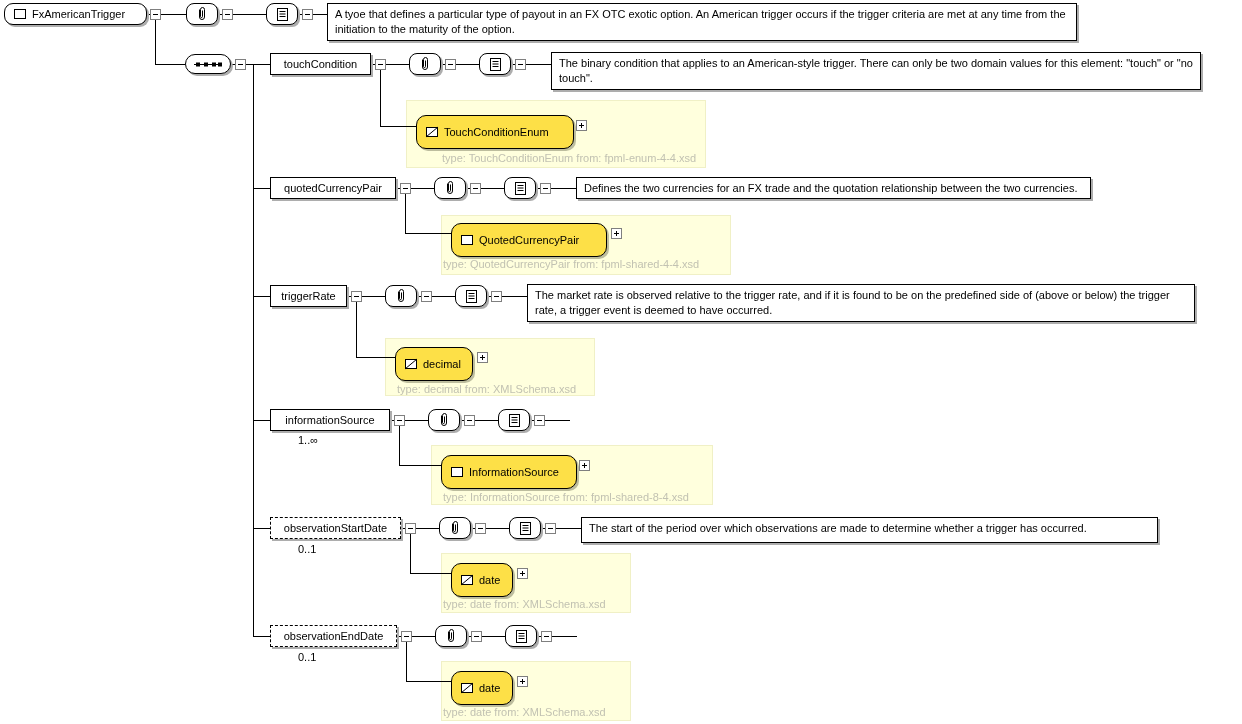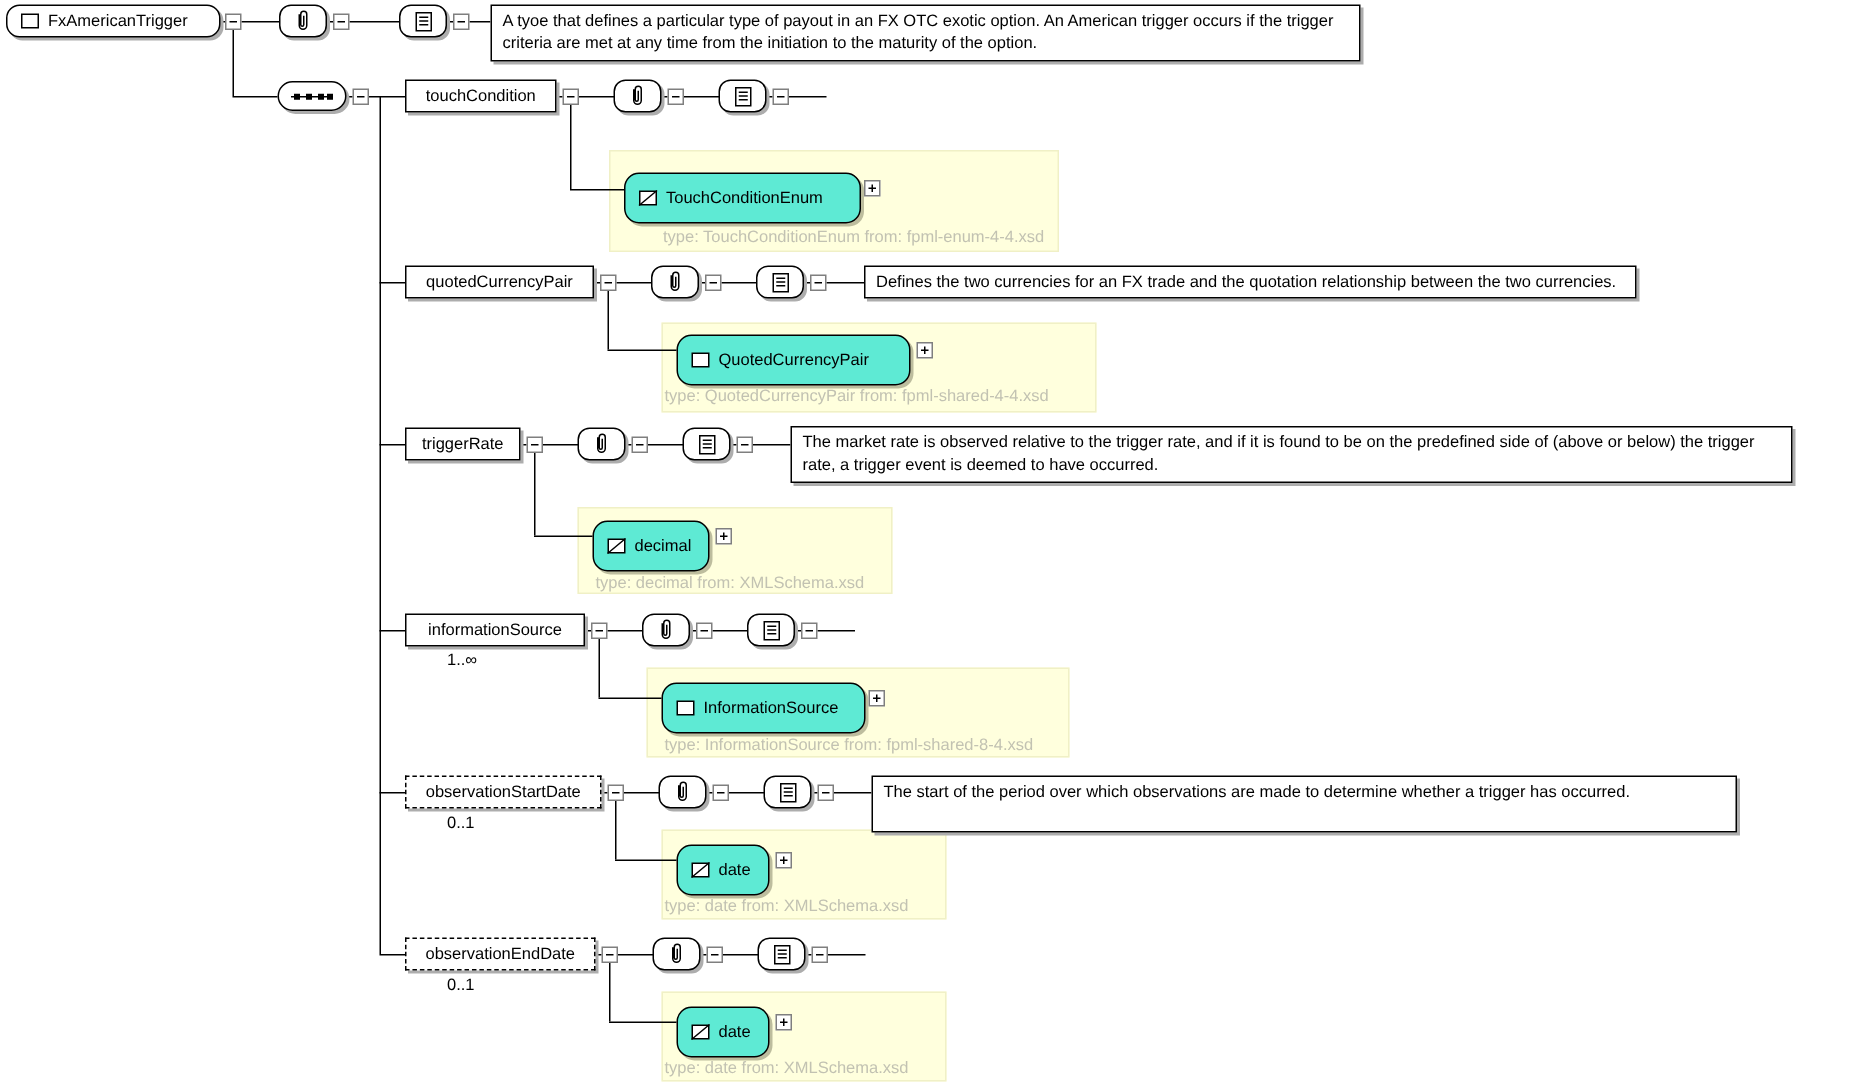--- a/index.html
+++ b/index.html
@@ -13,21 +13,21 @@
         box-shadow:2px 2px 0 #adadad;display:flex;align-items:center;justify-content:center;
         padding:0 6px;white-space:nowrap;z-index:3}
   .ebox.dashed{border-style:dashed}
   .rootbox{border-radius:9px;justify-content:flex-start;gap:5px;padding:0 8px}
   .seqbox{position:absolute;width:46px;height:20px;background:#fff;border:1px solid #000;
           border-radius:10px;box-shadow:2px 2px 0 #adadad;display:flex;align-items:center;
           justify-content:center;z-index:3}
   .icbox{position:absolute;width:32px;height:22px;background:#fff;border:1px solid #000;
          border-radius:8px;box-shadow:2px 2px 0 #adadad;display:flex;align-items:center;
          justify-content:center;z-index:3}
-  .pill{position:absolute;height:21px;background:#5eead4;border:1px solid #000;border-radius:10px;
+  .pill{position:absolute;height:21px;background:#fde047;border:1px solid #000;border-radius:10px;
         box-shadow:2px 2px 0 #bdbd9e;display:flex;align-items:center;gap:5px;padding:16px 8px;
         white-space:nowrap;z-index:3}
   .desc{position:absolute;background:#fff;border:1px solid #000;box-shadow:2px 2px 0 #adadad;
         padding:3px 7px;line-height:15px;z-index:3}
   .desc.one{white-space:nowrap;line-height:14px}
   .note{position:absolute;color:#c2c2b2;white-space:nowrap;z-index:3}
   .card{position:absolute;white-space:nowrap;z-index:3}
   .pm{position:absolute;width:11px;height:11px;background:#fff;border:1px solid #7f7f7f;
       display:flex;align-items:center;justify-content:center;z-index:4}
   .pm::before{content:"";width:5px;height:1px;background:#000}
@@ -118,21 +118,21 @@
         <use href="#ic-clip"></use>
       </svg>
   </div>
   <div class="pm" style="left:222px;top:9px"></div>
   <div class="icbox" style="left:266px;top:3px">
     <svg width="13" height="15">
         <use href="#ic-doc"></use>
       </svg>
   </div>
   <div class="pm" style="left:302px;top:9px"></div>
-  <div class="desc" style="left:327px;top:3px;width:580px;height:38px">A tyoe that defines a particular type of payout in an FX OTC exotic option. An American trigger occurs if the trigger criteria are met at any time from the initiation to the maturity of the option.</div>
+  <div class="desc" style="left:327px;top:3px;width:750px;height:38px">A tyoe that defines a particular type of payout in an FX OTC exotic option. An American trigger occurs if the trigger criteria are met at any time from the initiation to the maturity of the option.</div>
 
   <div class="seqbox" style="left:185px;top:54px">
     <svg width="30" height="9">
         <use href="#ic-seq"></use>
       </svg>
   </div>
   <div class="pm" style="left:235px;top:59px"></div>
 
   <div class="ebox" style="left:270px;top:53px;width:101px">
     <span>touchCondition</span>
@@ -143,20 +143,21 @@
         <use href="#ic-clip"></use>
       </svg>
   </div>
   <div class="pm" style="left:445px;top:59px"></div>
   <div class="icbox" style="left:479px;top:53px">
     <svg width="13" height="15">
         <use href="#ic-doc"></use>
       </svg>
   </div>
   <div class="pm" style="left:515px;top:59px"></div>
+  <div class="desc" style="left:551px;top:52px;width:650px;height:38px">The binary condition that applies to an American-style trigger. There can only be two domain values for this element: "touch" or "no touch".</div>
   <div class="pill" style="left:416px;top:115px;width:158px">
     <svg width="14" height="12">
         <use href="#ic-slash"></use>
       </svg>
     <span>TouchConditionEnum</span>
   </div>
   <div class="pm plus" style="left:576px;top:120px"></div>
   <div class="note" style="left:442px;top:152px">type: TouchConditionEnum from: fpml-enum-4-4.xsd</div>
 
   <div class="ebox" style="left:270px;top:177px;width:126px">
@@ -247,21 +248,21 @@
         <use href="#ic-clip"></use>
       </svg>
   </div>
   <div class="pm" style="left:475px;top:523px"></div>
   <div class="icbox" style="left:509px;top:517px">
     <svg width="13" height="15">
         <use href="#ic-doc"></use>
       </svg>
   </div>
   <div class="pm" style="left:545px;top:523px"></div>
-  <div class="desc one" style="left:581px;top:517px;width:577px;height:38px">The start of the period over which observations are made to determine whether a trigger has occurred.</div>
+  <div class="desc one" style="left:581px;top:517px;width:577px;height:26px">The start of the period over which observations are made to determine whether a trigger has occurred.</div>
   <div class="pill" style="left:451px;top:563px;width:62px">
     <svg width="14" height="12">
         <use href="#ic-slash"></use>
       </svg>
     <span>date</span>
   </div>
   <div class="pm plus" style="left:517px;top:568px"></div>
   <div class="note" style="left:443px;top:598px">type: date from: XMLSchema.xsd</div>
 
   <div class="ebox dashed" style="left:270px;top:625px;width:127px">

